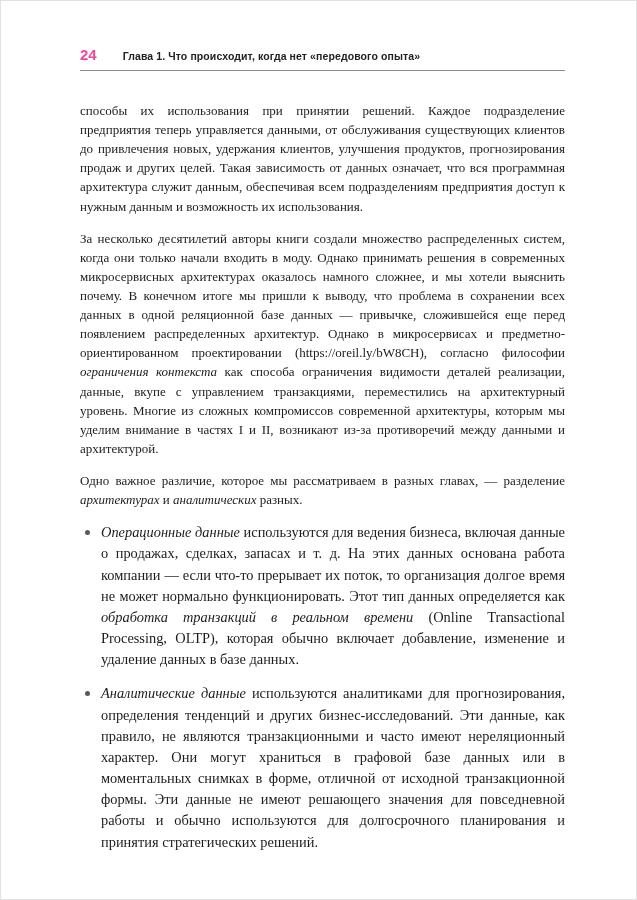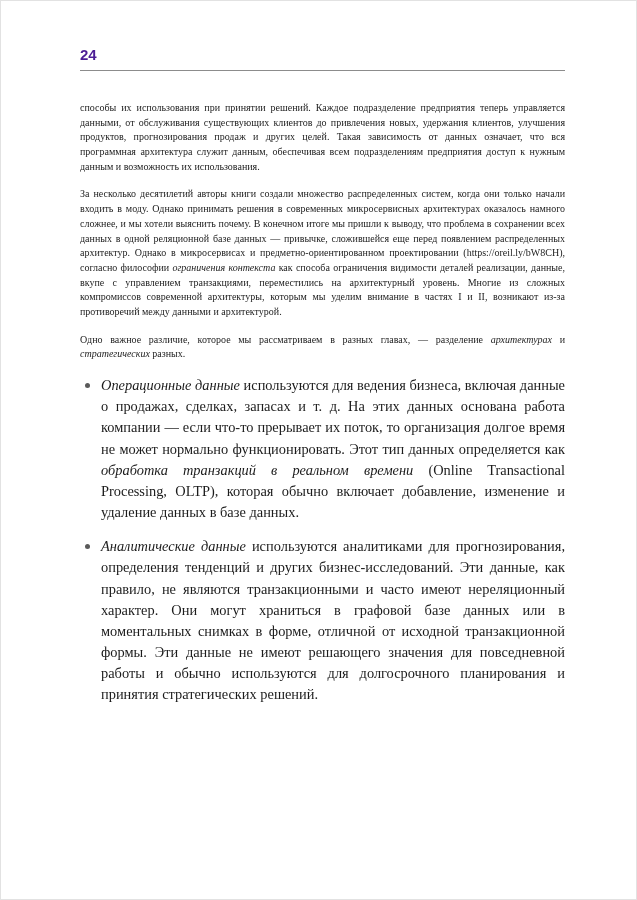--- a/index.html
+++ b/index.html
@@ -27,36 +27,36 @@
   }
   .page-header {
     display: flex;
     align-items: baseline;
     gap: 26px;
     font-family: "Liberation Sans", sans-serif;
   }
   .page-number {
     font-weight: bold;
     font-size: 15px;
-    color: #4c1d95;
+    color: #ec4899;
   }
   .chapter-title {
     font-weight: bold;
     font-size: 10.5px;
     color: #222;
     letter-spacing: 0.1px;
   }
   .header-rule {
     height: 1px;
     background: #8c8c8c;
     margin-top: 7px;
     margin-bottom: 30px;
   }
   .para {
-    font-size: 10px;
+    font-size: 13px;
     line-height: 1.47;
     text-align: justify;
     margin: 0 0 13px 0;
   }
   .para em, .bullet-text em {
     font-style: italic;
     margin-top: 39px;
   }
   .bullet-list {
     list-style: none;
@@ -84,27 +84,28 @@
   }
 </style>
 </head>
 <body>
 
 <div class="scan-border"></div>
 
 <div class="page">
   <header class="page-header">
     <span class="page-number">24</span>
+    <span class="chapter-title">Глава 1. Что происходит, когда нет «передового опыта»</span>
   </header>
   <div class="header-rule"></div>
 
   <main class="page-body">
     <p class="para"><span>способы их использования при принятии решений. Каждое подразделение предприятия теперь управляется данными, от обслуживания существующих клиентов до привлечения новых, удержания клиентов, улучшения продуктов, прогнозирования продаж и других целей. Такая зависимость от данных означает, что вся программная архитектура служит данным, обеспечивая всем подразделениям предприятия доступ к нужным данным и возможность их использования.</span></p>
     <p class="para"><span>За несколько десятилетий авторы книги создали множество распределенных систем, когда они только начали входить в моду. Однако принимать решения в современных микросервисных архитектурах оказалось намного сложнее, и мы хотели выяснить почему. В конечном итоге мы пришли к выводу, что проблема в сохранении всех данных в одной реляционной базе данных — привычке, сложившейся еще перед появлением распределенных архитектур. Однако в микросервисах и предметно-ориентированном проектировании (https://oreil.ly/bW8CH), согласно философии </span><em>ограничения контекста</em><span> как способа ограничения видимости деталей реализации, данные, вкупе с управлением транзакциями, переместились на архитектурный уровень. Многие из сложных компромиссов современной архитектуры, которым мы уделим внимание в частях I и II, возникают из-за противоречий между данными и архитектурой.</span></p>
-    <p class="para"><span>Одно важное различие, которое мы рассматриваем в разных главах, — разделение </span><em>архитектурах</em><span> и </span><em>стратегических</em><span> разных.</span></p>
+    <p class="para"><span>Одно важное различие, которое мы рассматриваем в разных главах, — разделение </span><em>архитектурах</em><span> и </span><em>аналитических</em><span> разных.</span></p>
 
     <ul class="bullet-list">
       <li class="bullet-item">
         <span class="bullet-marker"></span>
         <span class="bullet-text"><em>Операционные данные</em><span> используются для ведения бизнеса, включая данные о продажах, сделках, запасах и т. д. На этих данных основана работа компании — если что-то прерывает их поток, то организация долгое время не может нормально функционировать. Этот тип данных определяется как </span><em>обработка транзакций в реальном времени</em><span> (Online Transactional Processing, OLTP), которая обычно включает добавление, изменение и удаление данных в базе данных.</span></span>
       </li>
       <li class="bullet-item">
         <span class="bullet-marker"></span>
         <span class="bullet-text"><em>Аналитические данные</em><span> используются аналитиками для прогнозирования, определения тенденций и других бизнес-исследований. Эти данные, как правило, не являются транзакционными и часто имеют нереляционный характер. Они могут храниться в графовой базе данных или в моментальных снимках в форме, отличной от исходной транзакционной формы. Эти данные не имеют решающего значения для повседневной работы и обычно используются для долгосрочного планирования и принятия стратегических решений.</span></span>
       </li>

